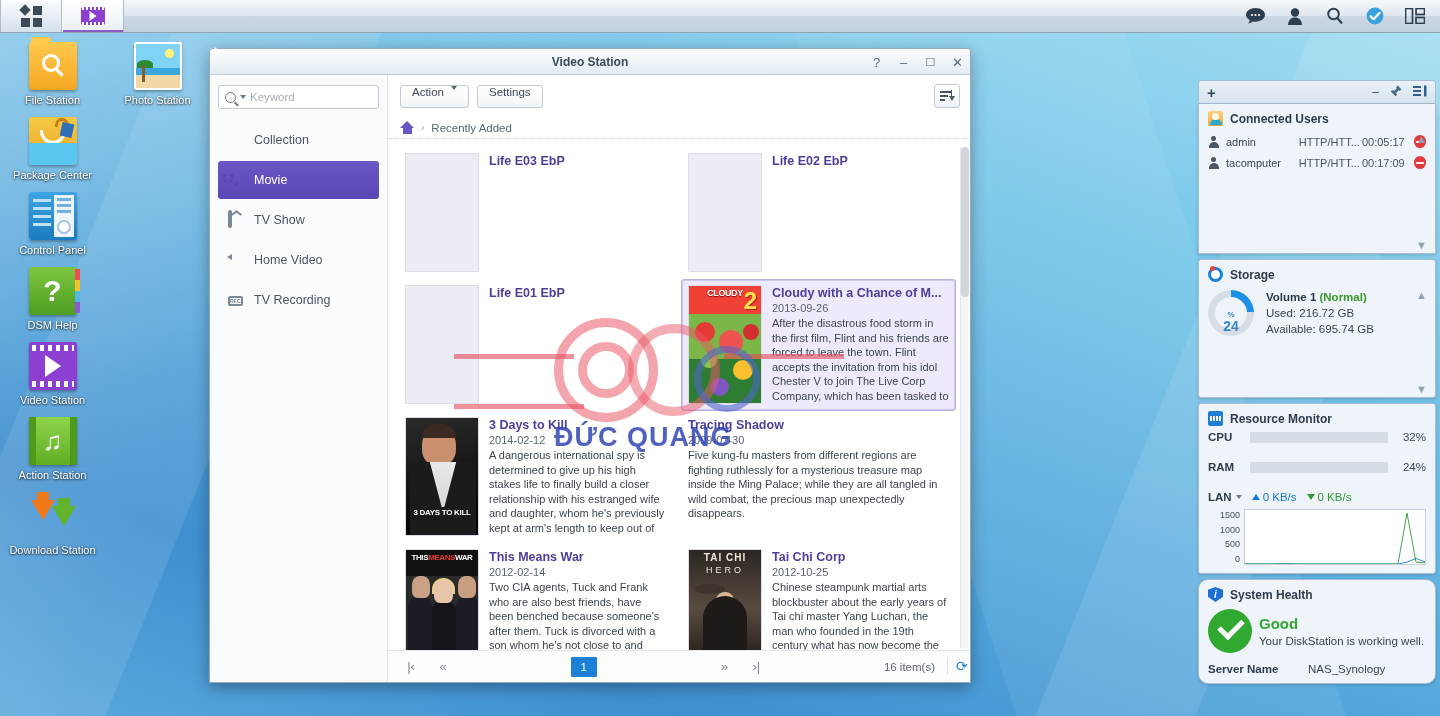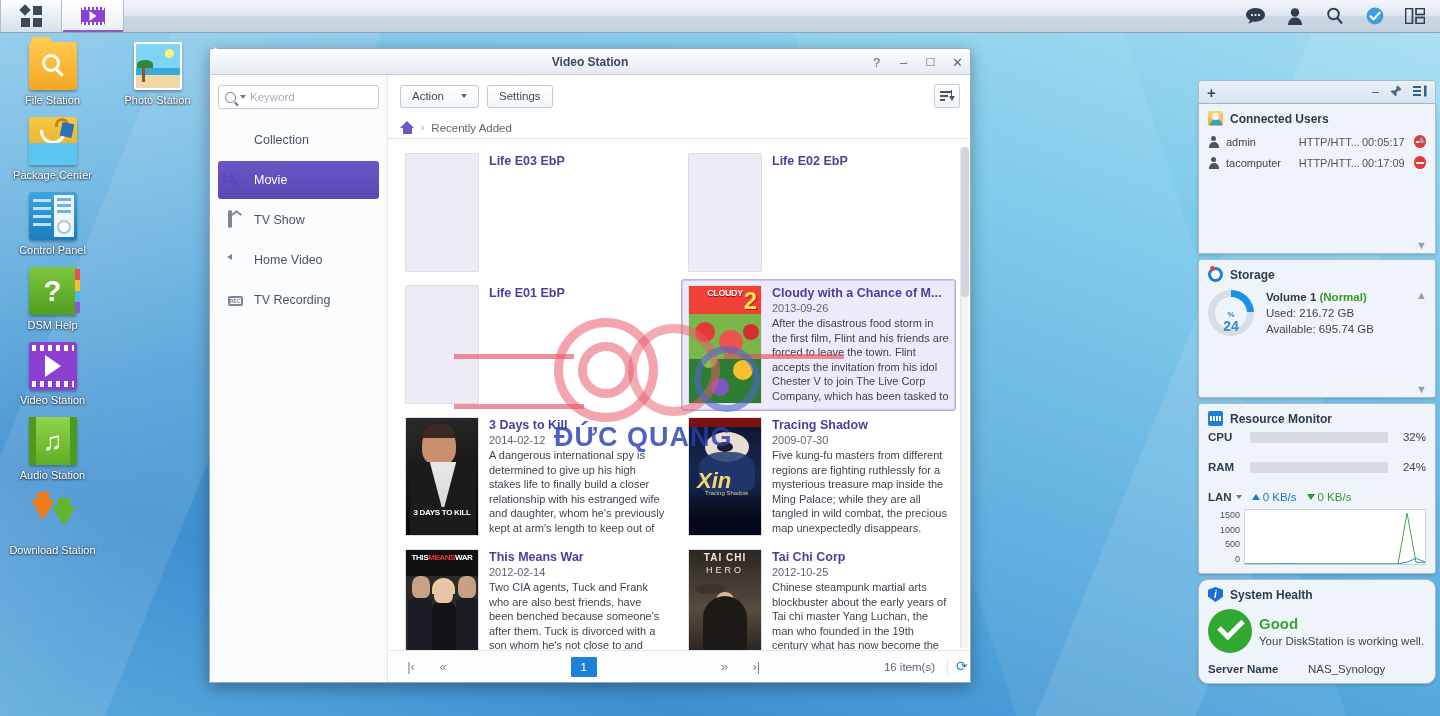--- a/index.html
+++ b/index.html
@@ -173,21 +173,21 @@
   .ico-cam { width:13px;height:11px;background:#7b8795;border-radius:2px;margin-top:3px;position:relative; }
   .ico-cam:after{content:"";position:absolute;right:-4px;top:2px;width:0;height:0;border-top:3px solid transparent;border-bottom:3px solid transparent;border-right:5px solid #7b8795;}
   .ico-cam i{position:absolute;left:2px;top:2px;width:5px;height:5px;border:1.5px solid #fafbfd;border-radius:50%;}
   .ico-rec { width:16px;height:12px;border:2px solid #7b8795;border-radius:2px;margin-top:4px;font-size:5px;color:#7b8795;text-align:center;line-height:9px;font-weight:bold; }
 
   #vs-main { flex:1; display:flex; flex-direction:column; min-width:0; background:#fff; }
   #vs-toolbar { height:42px; flex:0 0 42px; display:flex; align-items:center; padding:0 10px 0 12px; gap:8px; }
   .tbtn {
     height:23px; padding:0 11px; border:1px solid #c3cad3; border-radius:3px;
     background:linear-gradient(180deg,#ffffff 0%,#f2f5f8 100%);
-    display:flex; align-items:center; gap:17px; font-size:11.5px; color:#40495a; cursor:pointer;
+    display:flex; align-items:flex-start; gap:7px; font-size:11.5px; color:#40495a; cursor:pointer;
   }
   .tbtn .caret { width:0;height:0;border-left:3.5px solid transparent;border-right:3.5px solid transparent;border-top:4px solid #5a6678; }
   .sort-btn {
     margin-left:auto; width:26px;height:24px; border:1px solid #c3cad3; border-radius:3px;
     background:linear-gradient(180deg,#ffffff 0%,#f0f3f7 100%);
     display:flex; align-items:center; justify-content:center; cursor:pointer;
   }
   .sort-glyph { position:relative; width:15px; height:12px; }
   .sort-glyph i { position:absolute; left:0; height:1.6px; background:#4a5563; }
   .sort-glyph i:nth-child(1){ top:1px; width:11px; }
@@ -489,21 +489,21 @@
   <div class="dicon">
     <div class="glyph ic-video">
         <span></span>
       </div>
     <div class="lbl">Video Station</div>
   </div>
   <div class="dicon">
     <div class="glyph ic-audio">
         <span>♫</span>
       </div>
-    <div class="lbl">Audio Station</div>
+    <div class="lbl">Action Station</div>
   </div>
   <div class="dicon">
     <div class="glyph ic-dl">
         <span class="a1b"></span>
         <span class="a1"></span>
         <span class="a2b"></span>
         <span class="a2"></span>
       </div>
     <div class="lbl">Download Station</div>
   </div>
@@ -636,29 +636,20 @@
               <span class="t">3 DAYS TO KILL</span>
             </div>
             <div class="vinfo">
               <div class="vtitle">3 Days to Kill</div>
               <div class="vdate">2014-02-12</div>
               <div class="vdesc">A dangerous international spy is determined to give up his high stakes life to finally build a closer relationship with his estranged wife and daughter, whom he's previously kept at arm's length to keep out of danger. But first, he must complete</div>
             </div>
           </div>
 
           <div class="vcard">
-            <div class="poster p-tracing">
-              <span class="band"></span>
-                <span class="eye"></span>
-                <span class="eyeb"></span>
-              <span class="veil"></span>
-                <span class="xin">Xin</span>
-                <span class="sub">Tracing Shadow</span>
-                <span class="dark"></span>
-            </div>
             <div class="vinfo">
               <div class="vtitle">Tracing Shadow</div>
               <div class="vdate">2009-07-30</div>
               <div class="vdesc">Five kung-fu masters from different regions are fighting ruthlessly for a mysterious treasure map inside the Ming Palace; while they are all tangled in wild combat, the precious map unexpectedly disappears.</div>
             </div>
           </div>
 
           <div class="vcard">
             <div class="poster p-tmw">
               <span class="t">THIS<b>MEANS</b>WAR</span>

